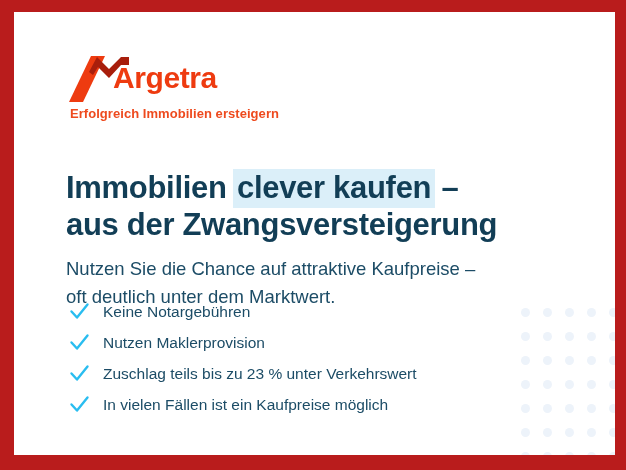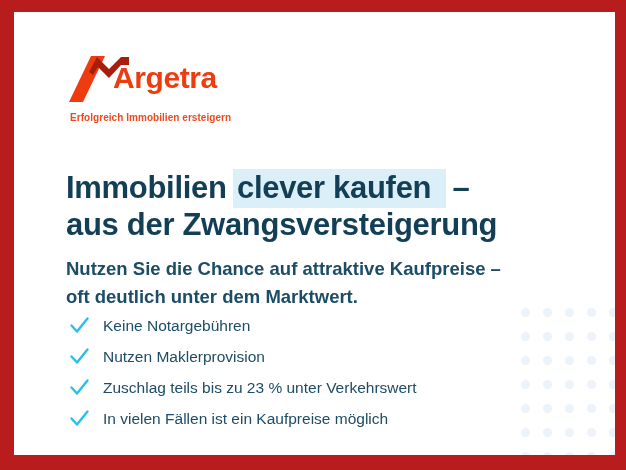--- a/index.html
+++ b/index.html
@@ -70,22 +70,22 @@
     top: 7px;
     font-size: 30px;
     font-weight: bold;
     color: #EE3B10;
     letter-spacing: -0.4px;
     line-height: 1;
   }
   #logo-tagline {
     position: absolute;
     left: 1px;
-    top: 56px;
-    font-size: 10px;
+    top: 50px;
+    font-size: 13px;
     font-weight: bold;
     color: #EE4A1E;
     letter-spacing: 0.05px;
     white-space: nowrap;
   }
 
   
   #badge {
     position: absolute;
     left: 489px;
@@ -124,43 +124,43 @@
     top: 136px;
     width: 470px;
     color: #123E56;
     font-size: 31px;
     font-weight: bold;
     line-height: 37px;
     letter-spacing: -0.3px;
   }
   #headline .hl-mark {
     background: #DBEFF9;
-    padding: 1px 15px 3px 4px;
+    padding: 1px 4px 3px 4px;
     margin: 0 -2px;
     box-decoration-break: clone;
     -webkit-box-decoration-break: clone;
   }
 
   
   #subheadline {
     position: absolute;
     left: 52px;
     top: 224px;
     width: 470px;
     color: #1C4C66;
     font-size: 18.5px;
     line-height: 28px;
-    font-weight: bold;
+    font-weight: normal;
   }
 
   
   #bullets {
     position: absolute;
     left: 55px;
-    top: 298px;
+    top: 284px;
     width: 430px;
   }
   .bullet {
     position: relative;
     height: 31px;
     display: flex;
     align-items: center;
   }
   .bullet-check {
     flex: 0 0 auto;

